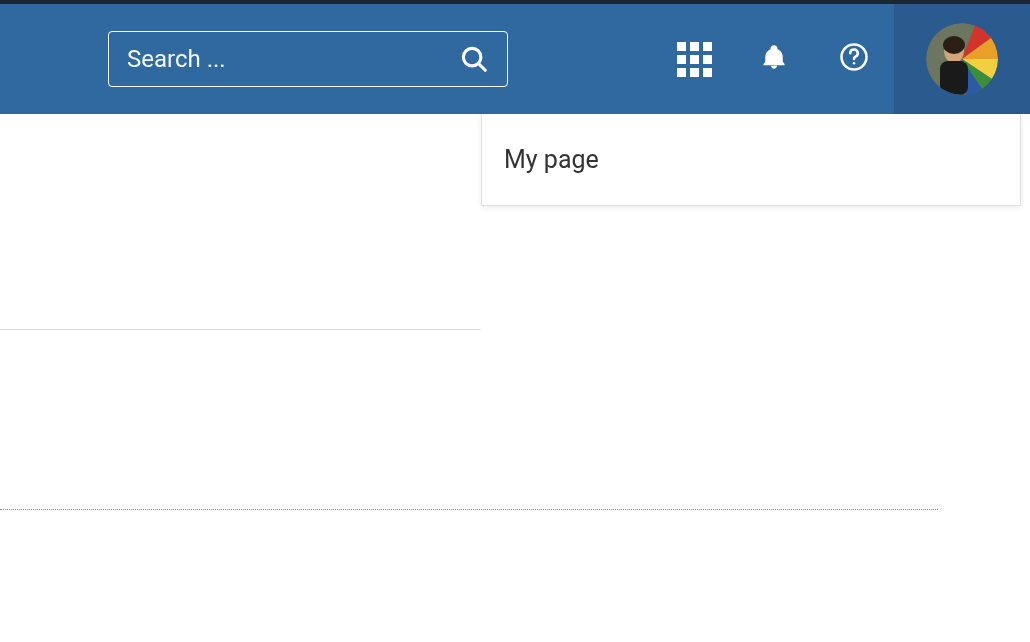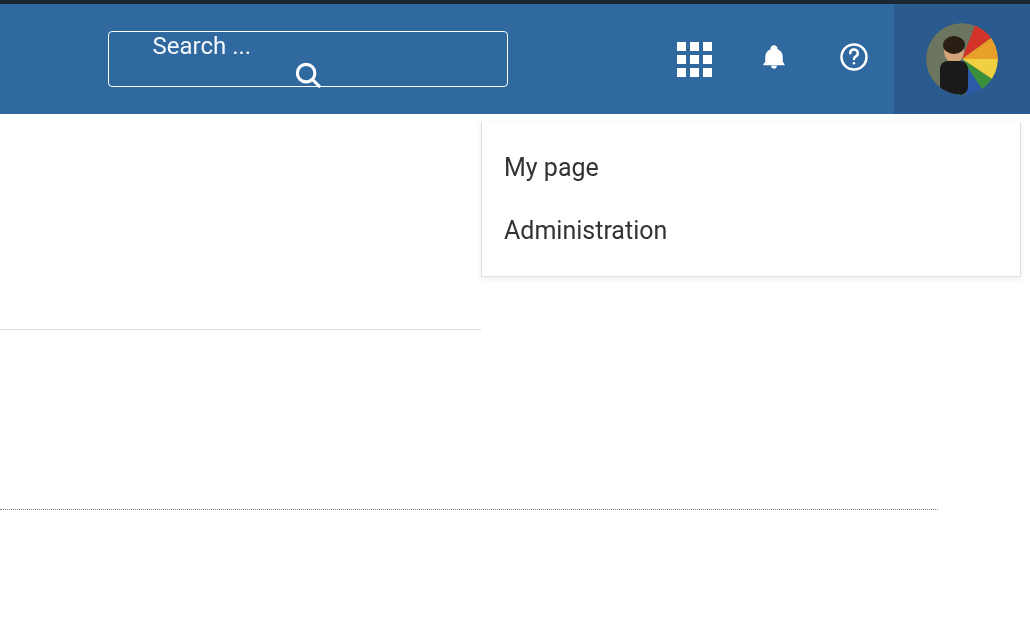--- a/index.html
+++ b/index.html
@@ -34,21 +34,20 @@
     
     .search-box {
       width: 400px;
       height: 56px;
       border: 1.5px solid #ffffff;
       border-radius: 4px;
       background: transparent;
       display: flex;
       align-items: center;
       padding: 0 18px;
-      flex-direction: column;
     }
     
     .search-input {
       flex: 1;
       background: transparent;
       border: none;
       outline: none;
       color: #ffffff;
       font-size: 24px;
       font-family: inherit;
@@ -124,21 +123,21 @@
     .dotted-line {
       position: absolute;
       left: 0;
       top: 395px;
       width: 938px;
       border-top: 1.5px dotted #888888;
     }
     
     .dropdown {
       position: absolute;
-      top: 8px;
+      top: 0;
       left: 481px;
       width: 540px;
       background: #ffffff;
       border: 1px solid #e0e0e0;
       border-top: none;
       box-shadow: 0 2px 6px rgba(0,0,0,0.08);
       padding: 14px 0;
     }
     
     .dropdown-item {
@@ -248,16 +247,15 @@
   </div>
 </header>
 
 <div class="content-area">
 
   <div class="side-divider"></div>
   <div class="dotted-line"></div>
 
   <div class="dropdown">
     <div class="dropdown-item">My page</div>
-    <div class="dropdown-item">Administration</div>
   </div>
 
 </div>
 
 </body></html>

